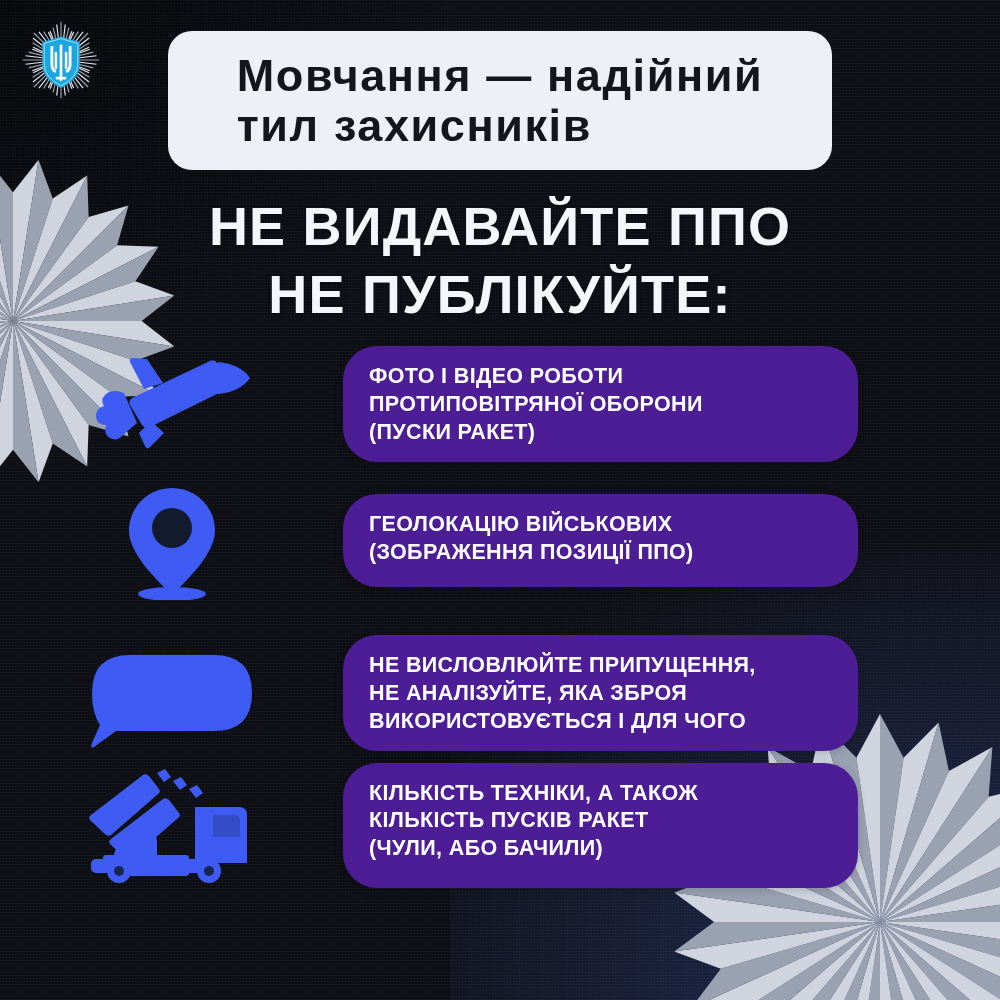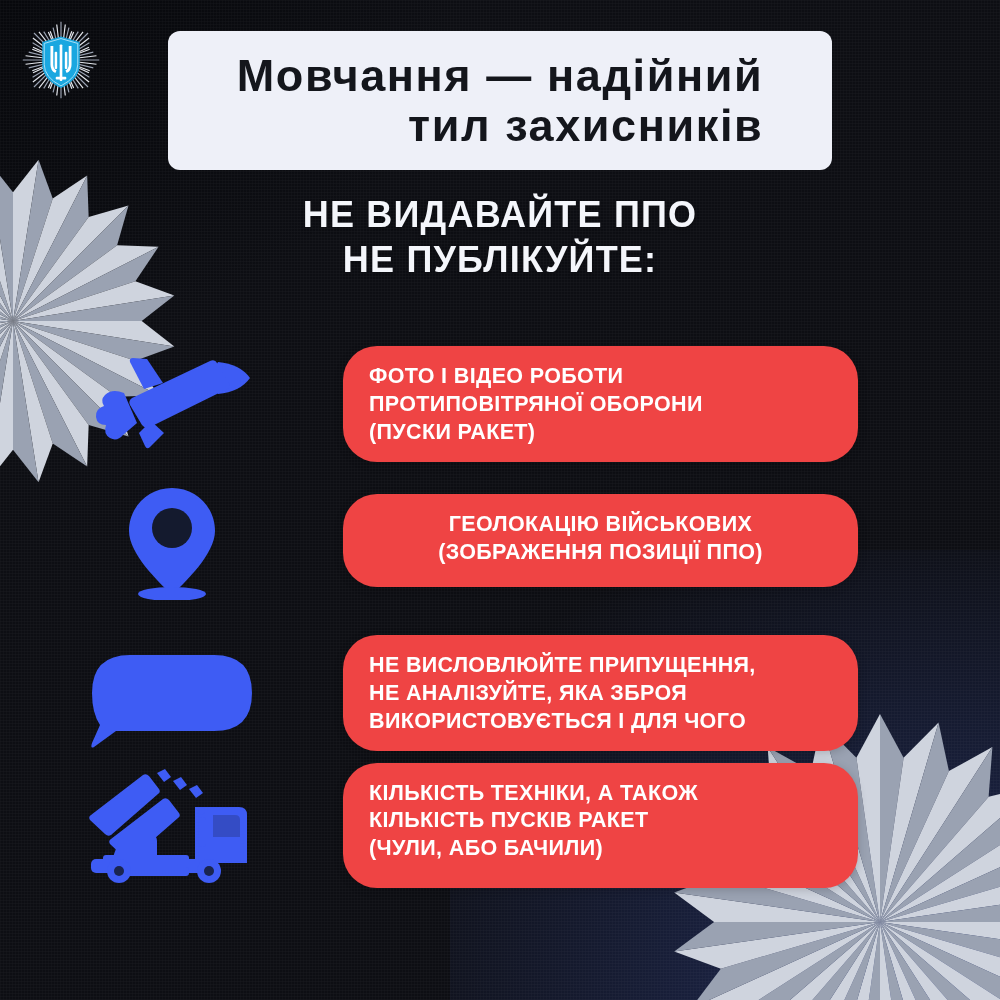--- a/index.html
+++ b/index.html
@@ -38,61 +38,61 @@
   .starburst { position:absolute; }
   #starburst-left  { left:-152px; top:156px;  width:330px; height:330px; }
   #starburst-right { right:-90px; bottom:-132px; width:420px; height:420px; }
 
   
   #police-emblem { position:absolute; left:22px; top:16px; width:78px; height:88px; }
 
   
   #title-card {
     position:absolute; left:168px; top:31px; width:664px; height:139px;
-    background:#eef0f8; border-radius:12px;
+    background:#eef0f8; border-radius:24px;
     display:flex; align-items:center; justify-content:center;
-    text-align:right;
+    text-align:left;
   }
   #title-text {
     color:#14161c; font-size:45px; font-weight:bold;
     line-height:1.11; letter-spacing:1.6px;
     padding:0 26px; white-space:pre-line;
   }
 
   
   #headline {
     position:absolute; left:0; top:192px; width:1000px;
     text-align:center; color:#f4f6fb;
-    font-size:36px; font-weight:bold; line-height:1.26;
+    font-size:54px; font-weight:bold; line-height:1.26;
     letter-spacing:1.2px; white-space:pre-line;
     text-shadow:0 2px 5px rgba(0,0,0,.3);
   }
 
   
   #items { position:absolute; left:0; top:330px; width:1000px; }
   .item-row { position:relative; display:flex; align-items:center; }
   .item-icon {
     width:343px; flex:0 0 343px;
     display:flex; align-items:center; justify-content:center;
   }
   .item-pill {
     width:515px; flex:0 0 515px;
-    background:#ef4444; border-radius:34px;
+    background:#4c1d95; border-radius:34px;
     padding:17px 26px 19px 26px;
     color:#ffffff; font-size:21.5px; font-weight:bold;
     line-height:1.30; letter-spacing:.35px;
     white-space:pre-line;
     box-shadow:0 2px 10px rgba(0,0,0,.18);
   }
   #row-0 { height:148px; }
   #row-1 { height:125px; }
   #row-2 { height:148px;align-items:flex-end; }
   #row-3 { height:148px; }
   #row-0 .item-pill { height:116px; }
-  #row-1 .item-pill { height:93px;text-align:center;  }
+  #row-1 .item-pill { height:93px;  }
   #row-2 .item-pill { height:116px; }
   #row-3 .item-pill { height:125px; }
 </style>
 </head>
 <body>
 
 <div id="bg-base"></div>
 <div id="bg-tint-tl"></div>
 <div id="bg-tint-br"></div>
 <div id="bg-noise"></div>

